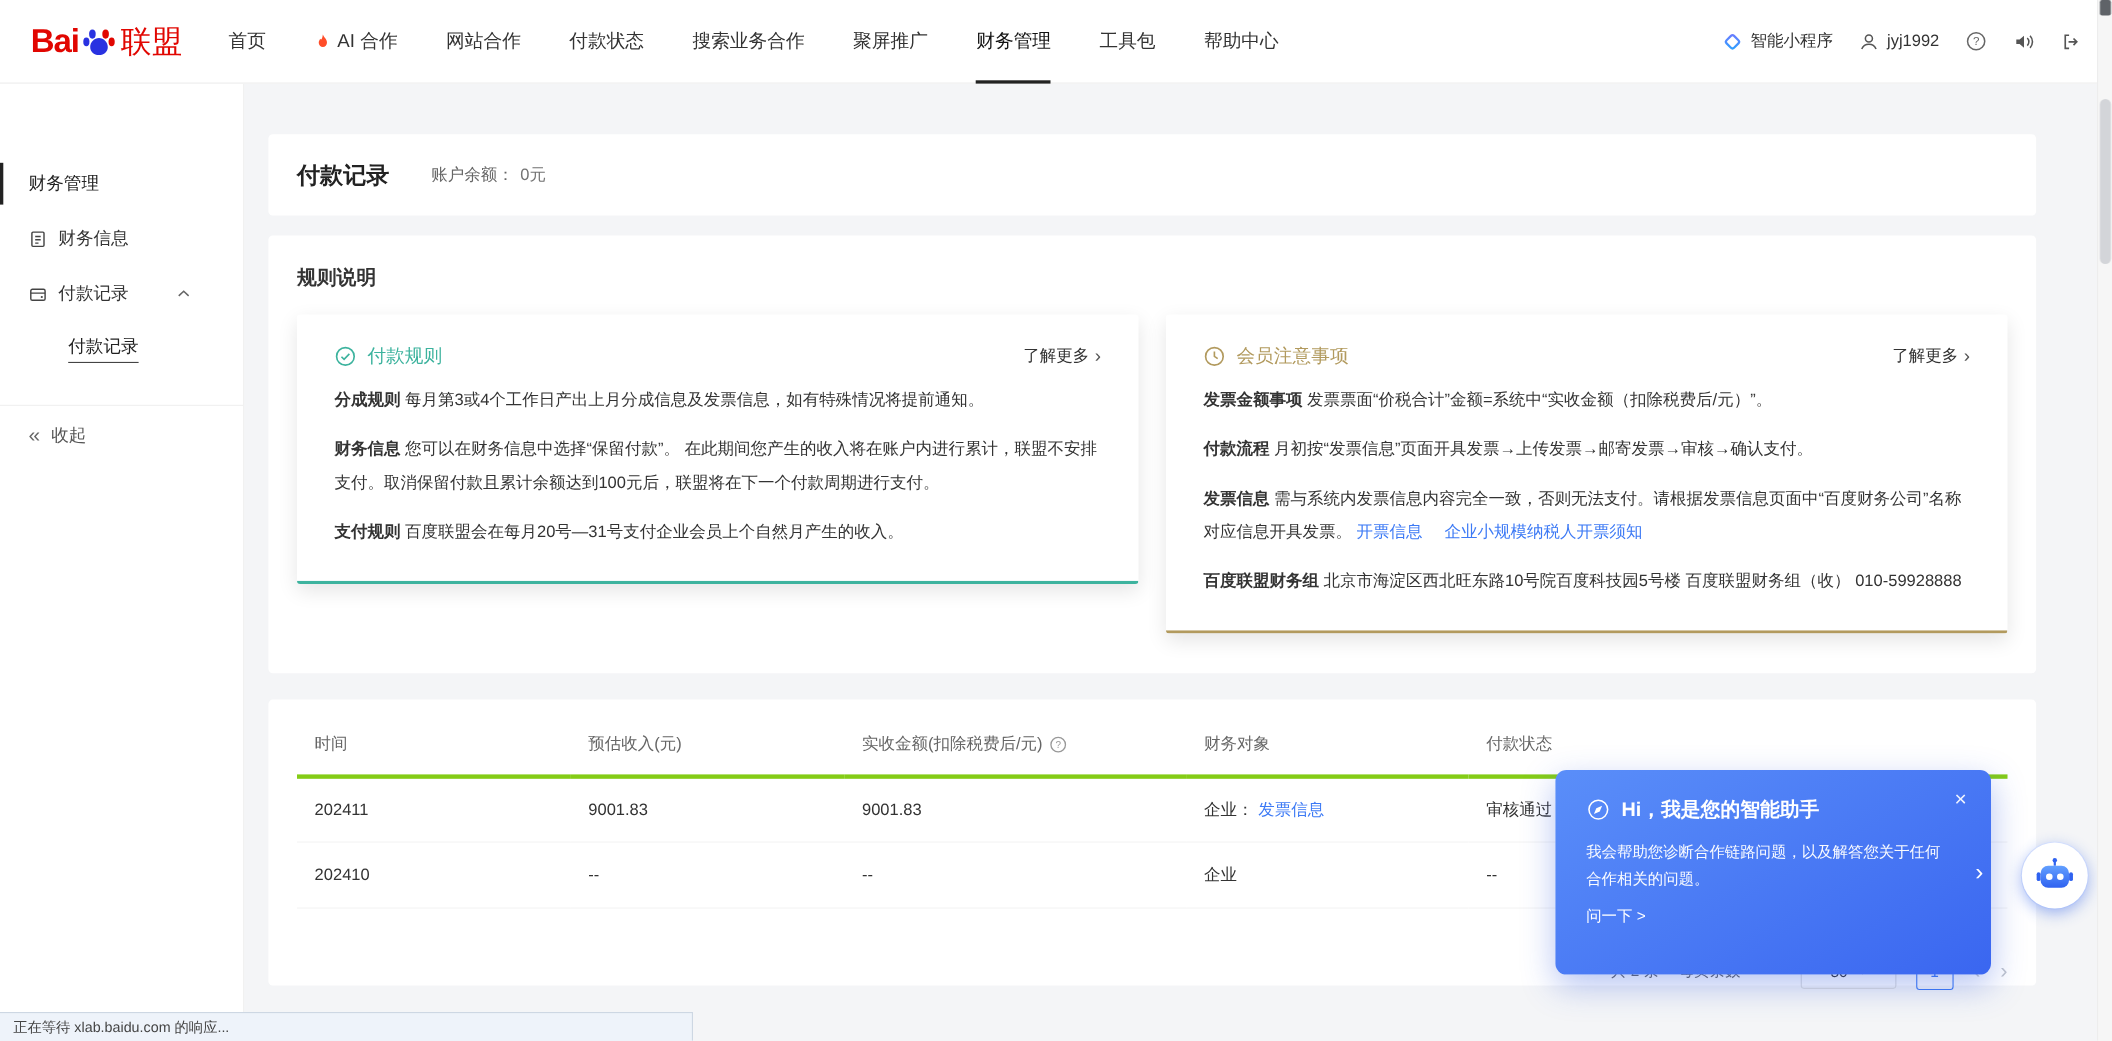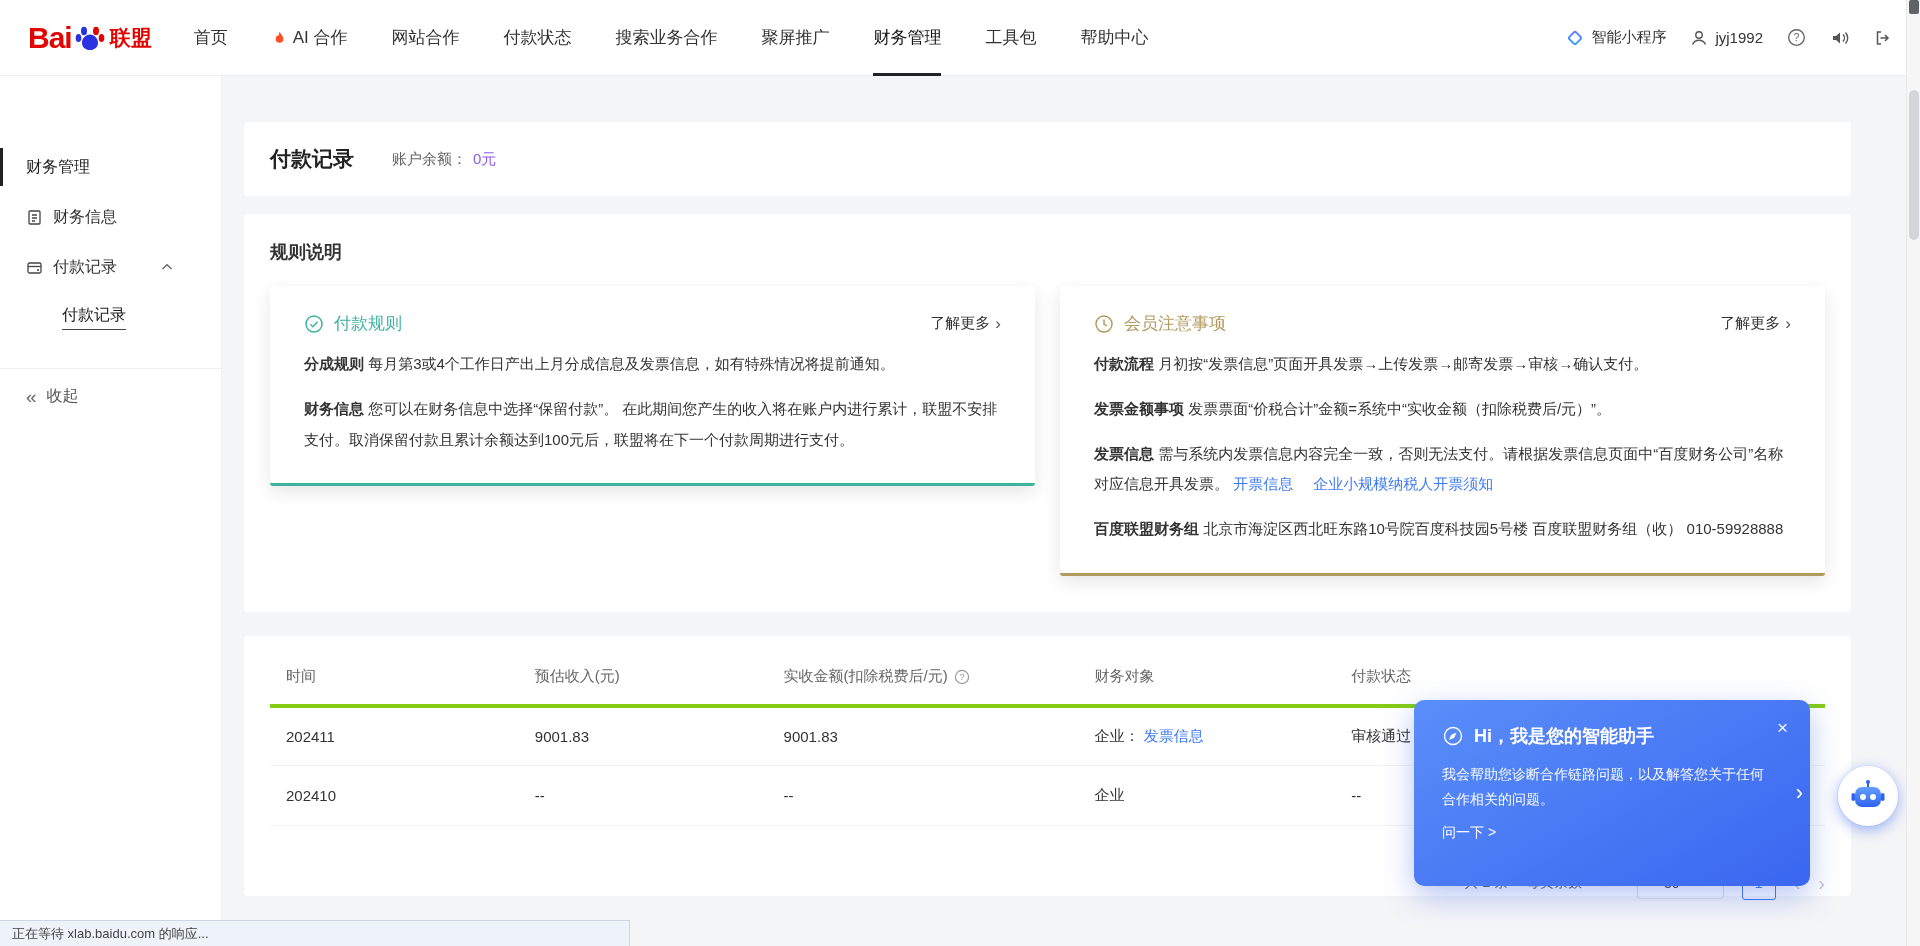--- a/index.html
+++ b/index.html
@@ -3,21 +3,21 @@
 <meta charset="utf-8">
 <style>
   * { box-sizing: border-box; margin: 0; padding: 0; }
   html,body { width:1920px; height:946px; overflow:hidden; }
   body { font-family:"Liberation Sans","DejaVu Sans",sans-serif; background:#f4f5f7; color:#333; }
 
   
   .topnav { height:76px; background:#fff; display:flex; align-items:center; padding:0 28px; border-bottom:1px solid #ededed; position:relative; z-index:10; }
   .logo { display:flex; align-items:center; gap:3px; cursor:pointer; }
   .logo-bai { font-size:30px; font-weight:700; color:#e10601; letter-spacing:-1px; }
-  .logo-union { font-size:21px; font-weight:700; color:#e10601; margin-left:2px; }
+  .logo-union { font-size:28px; font-weight:400; color:#e10601; margin-left:2px; }
   .nav { display:flex; height:76px; margin-left:42px; }
   .nav-item { position:relative; display:flex; align-items:center; gap:6px; margin-right:44px; font-size:17px; color:#333; cursor:pointer; white-space:nowrap; }
   .nav-item.active { color:#111; }
   .nav-item.active::after { content:""; position:absolute; left:0; right:0; bottom:0; height:3px; background:#222; }
   .topnav-right { margin-left:auto; display:flex; align-items:center; gap:24px; font-size:15px; color:#333; }
   .tr-group { display:flex; align-items:center; gap:7px; cursor:pointer; }
 
   
   .app { display:flex; height:870px; }
   .sidebar { width:222px; background:#fff; border-right:1px solid #f0f0f0; padding-top:66px; flex-shrink:0; }
@@ -31,21 +31,21 @@
   .side-collapse { margin-top:26px; border-top:1px solid #f0f0f0; height:56px; display:flex; align-items:center; padding-left:26px; gap:10px; font-size:16px; color:#555; cursor:pointer; }
   .collapse-glyph { font-size:19px; color:#666; line-height:1; }
 
   .main { flex:1; padding:46px 69px 0 22px; overflow:hidden; }
   .card { background:#fff; border-radius:4px; }
 
   
   .card-header { height:74px; display:flex; align-items:center; padding:0 26px; margin-bottom:18px; }
   .page-title { font-size:21px; font-weight:700; color:#222; }
   .balance { margin-left:38px; font-size:15px; color:#666; }
-  .balance-val { color:#8b5cf6; margin-left:4px; }
+  .balance-val { color:#737373; margin-left:4px; }
 
   
   .card-rules { padding:26px 26px 36px; margin-bottom:24px; }
   .rules-title { font-size:18px; font-weight:700; color:#333; margin-bottom:22px; }
   .rule-cards { display:flex; gap:25px; align-items:flex-start; }
   .rule-card { flex:1; background:#fff; border-radius:3px; padding:26px 34px 28px; box-shadow:0 6px 18px rgba(0,0,0,.10); }
   .rule-card.teal { border-bottom:3px solid #3db39e; }
   .rule-card.gold { border-bottom:3px solid #b29a5e; }
   .rule-head { display:flex; align-items:center; margin-bottom:8px; }
   .rule-title { font-size:17px; margin-left:10px; font-weight:400; }
@@ -242,36 +242,37 @@
                 <path d="M6.4 10.3l2.4 2.4 4.8-5"></path>
             </svg>
             <span class="rule-title">付款规则</span>
             <span class="more">
               <span>了解更多</span>
               <span class="arr">›</span>
             </span>
           </div>
           <p><b>分成规则</b> <span>每月第3或4个工作日产出上月分成信息及发票信息，如有特殊情况将提前通知。</span></p>
           <p><b>财务信息</b> <span>您可以在财务信息中选择“保留付款”。 在此期间您产生的收入将在账户内进行累计，联盟不安排支付。取消保留付款且累计余额达到100元后，联盟将在下一个付款周期进行支付。</span></p>
+          <p><b>支付规则</b> <span>百度联盟会在每月20号—31号支付企业会员上个自然月产生的收入。</span></p>
         </div>
 
         <div class="rule-card gold">
           <div class="rule-head">
             <svg width="20" height="20" viewBox="0 0 20 20" fill="none" stroke="#b29a5e" stroke-width="1.5">
               <circle cx="10" cy="10" r="8"></circle>
                 <path d="M10 5.5V10l3 2"></path>
             </svg>
             <span class="rule-title">会员注意事项</span>
             <span class="more">
               <span>了解更多</span>
               <span class="arr">›</span>
             </span>
           </div>
+          <p><b>发票金额事项</b> <span>发票票面“价税合计”金额=系统中“实收金额（扣除税费后/元）”。</span></p>
           <p><b>付款流程</b> <span>月初按“发票信息”页面开具发票→上传发票→邮寄发票→审核→确认支付。</span></p>
-          <p><b>发票金额事项</b> <span>发票票面“价税合计”金额=系统中“实收金额（扣除税费后/元）”。</span></p>
           <p><b>发票信息</b> <span>需与系统内发票信息内容完全一致，否则无法支付。请根据发票信息页面中“百度财务公司”名称对应信息开具发票。</span>
             <span class="link">开票信息</span><span class="link">企业小规模纳税人开票须知</span>
           </p>
           <p><b>百度联盟财务组</b> <span>北京市海淀区西北旺东路10号院百度科技园5号楼 百度联盟财务组（收） 010-59928888</span></p>
         </div>
 
       </div>
     </div>
 
     <div class="card card-table">

